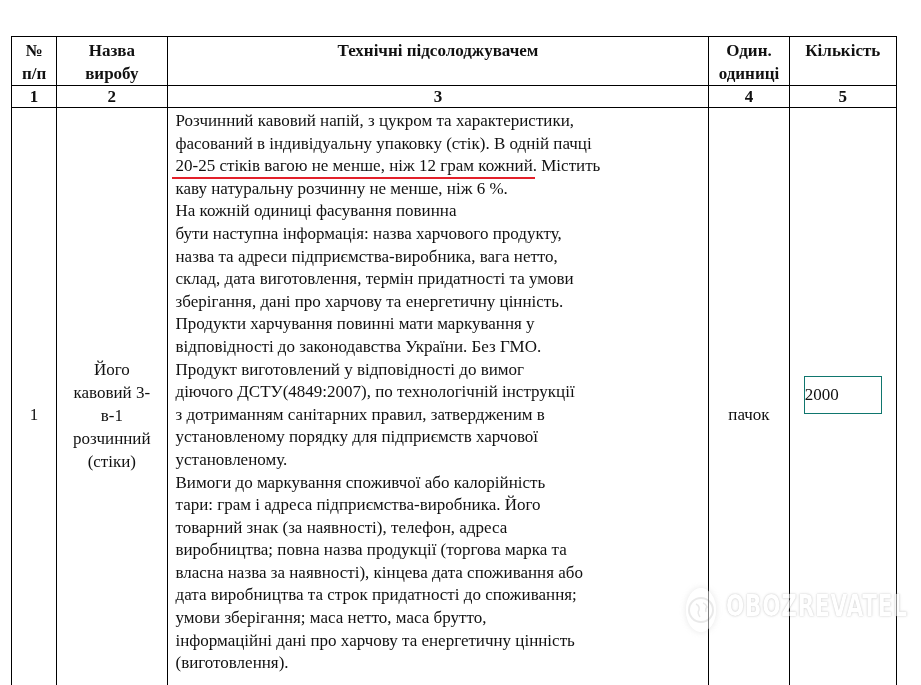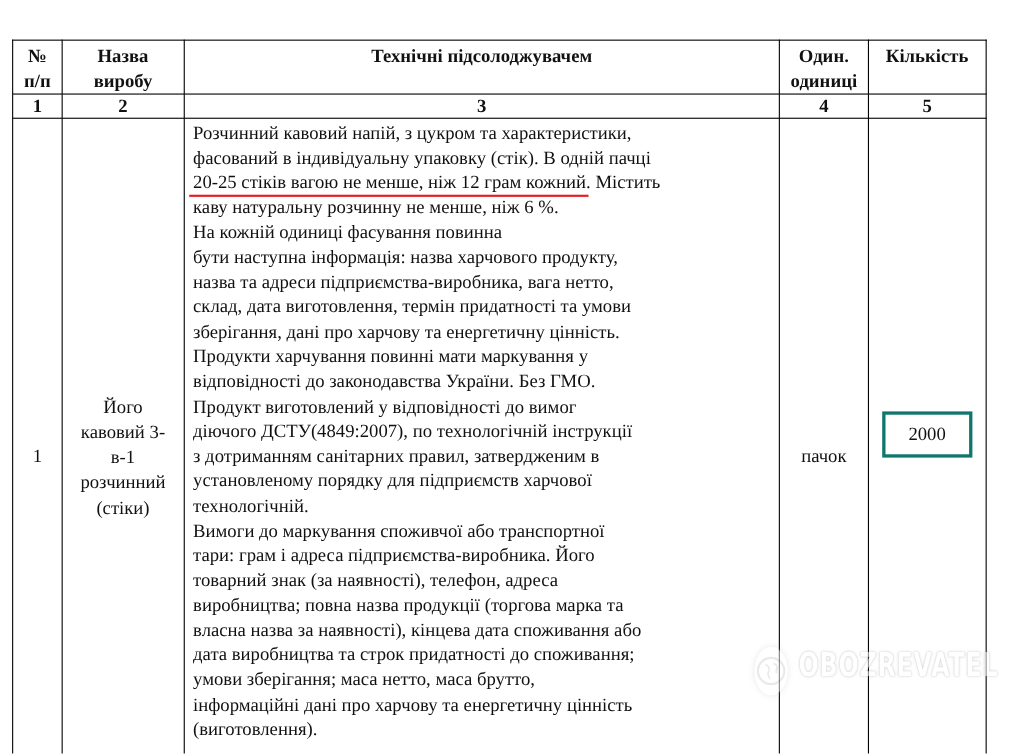--- a/index.html
+++ b/index.html
@@ -78,25 +78,25 @@
       content: "";
       position: absolute;
       left: -4px;
       right: -2px;
       bottom: -4px;
       height: 2px;
       background: #e3202a;
     }
     .qty-box {
       display: inline-block;
-      border: 3px solid #0f766e;
+      border: 1px solid #0f766e;
       width: 76px;
       height: 36px;
       line-height: 36px;
-      text-align: center;
+      text-align: left;
       font-size: 17px;
       margin-top: -6px;
     }
     .product-name {
       display: block;
       line-height: 23px;
       margin-top: 34px;
     }
     .row-num {
       display: block;
@@ -200,22 +200,22 @@
       <span class="desc-line">бути наступна інформація: назва харчового продукту,</span>
       <span class="desc-line">назва та адреси підприємства-виробника, вага нетто,</span>
       <span class="desc-line">склад, дата виготовлення, термін придатності та умови</span>
       <span class="desc-line">зберігання, дані про харчову та енергетичну цінність.</span>
       <span class="desc-line">Продукти харчування повинні мати маркування у</span>
       <span class="desc-line">відповідності до законодавства України. Без ГМО.</span>
       <span class="desc-line">Продукт виготовлений у відповідності до вимог</span>
       <span class="desc-line">діючого ДСТУ(4849:2007), по технологічній інструкції</span>
       <span class="desc-line">з дотриманням санітарних правил, затвердженим в</span>
       <span class="desc-line">установленому порядку для підприємств харчової</span>
-      <span class="desc-line">технологічній.</span>
-      <span class="desc-line">Вимоги до маркування споживчої або транспортної</span>
+      <span class="desc-line">установленому.</span>
+      <span class="desc-line">Вимоги до маркування споживчої або калорійність</span>
       <span class="desc-line">тари: грам і адреса підприємства-виробника. Його</span>
       <span class="desc-line">товарний знак (за наявності), телефон, адреса</span>
       <span class="desc-line">виробництва; повна назва продукції (торгова марка та</span>
       <span class="desc-line">власна назва за наявності), кінцева дата споживання або</span>
       <span class="desc-line">дата виробництва та строк придатності до споживання;</span>
       <span class="desc-line">умови зберігання; маса нетто, маса брутто,</span>
       <span class="desc-line">інформаційні дані про харчову та енергетичну цінність</span>
       <span class="desc-line">(виготовлення).</span>
     </td>
     <td class="center-cell">

